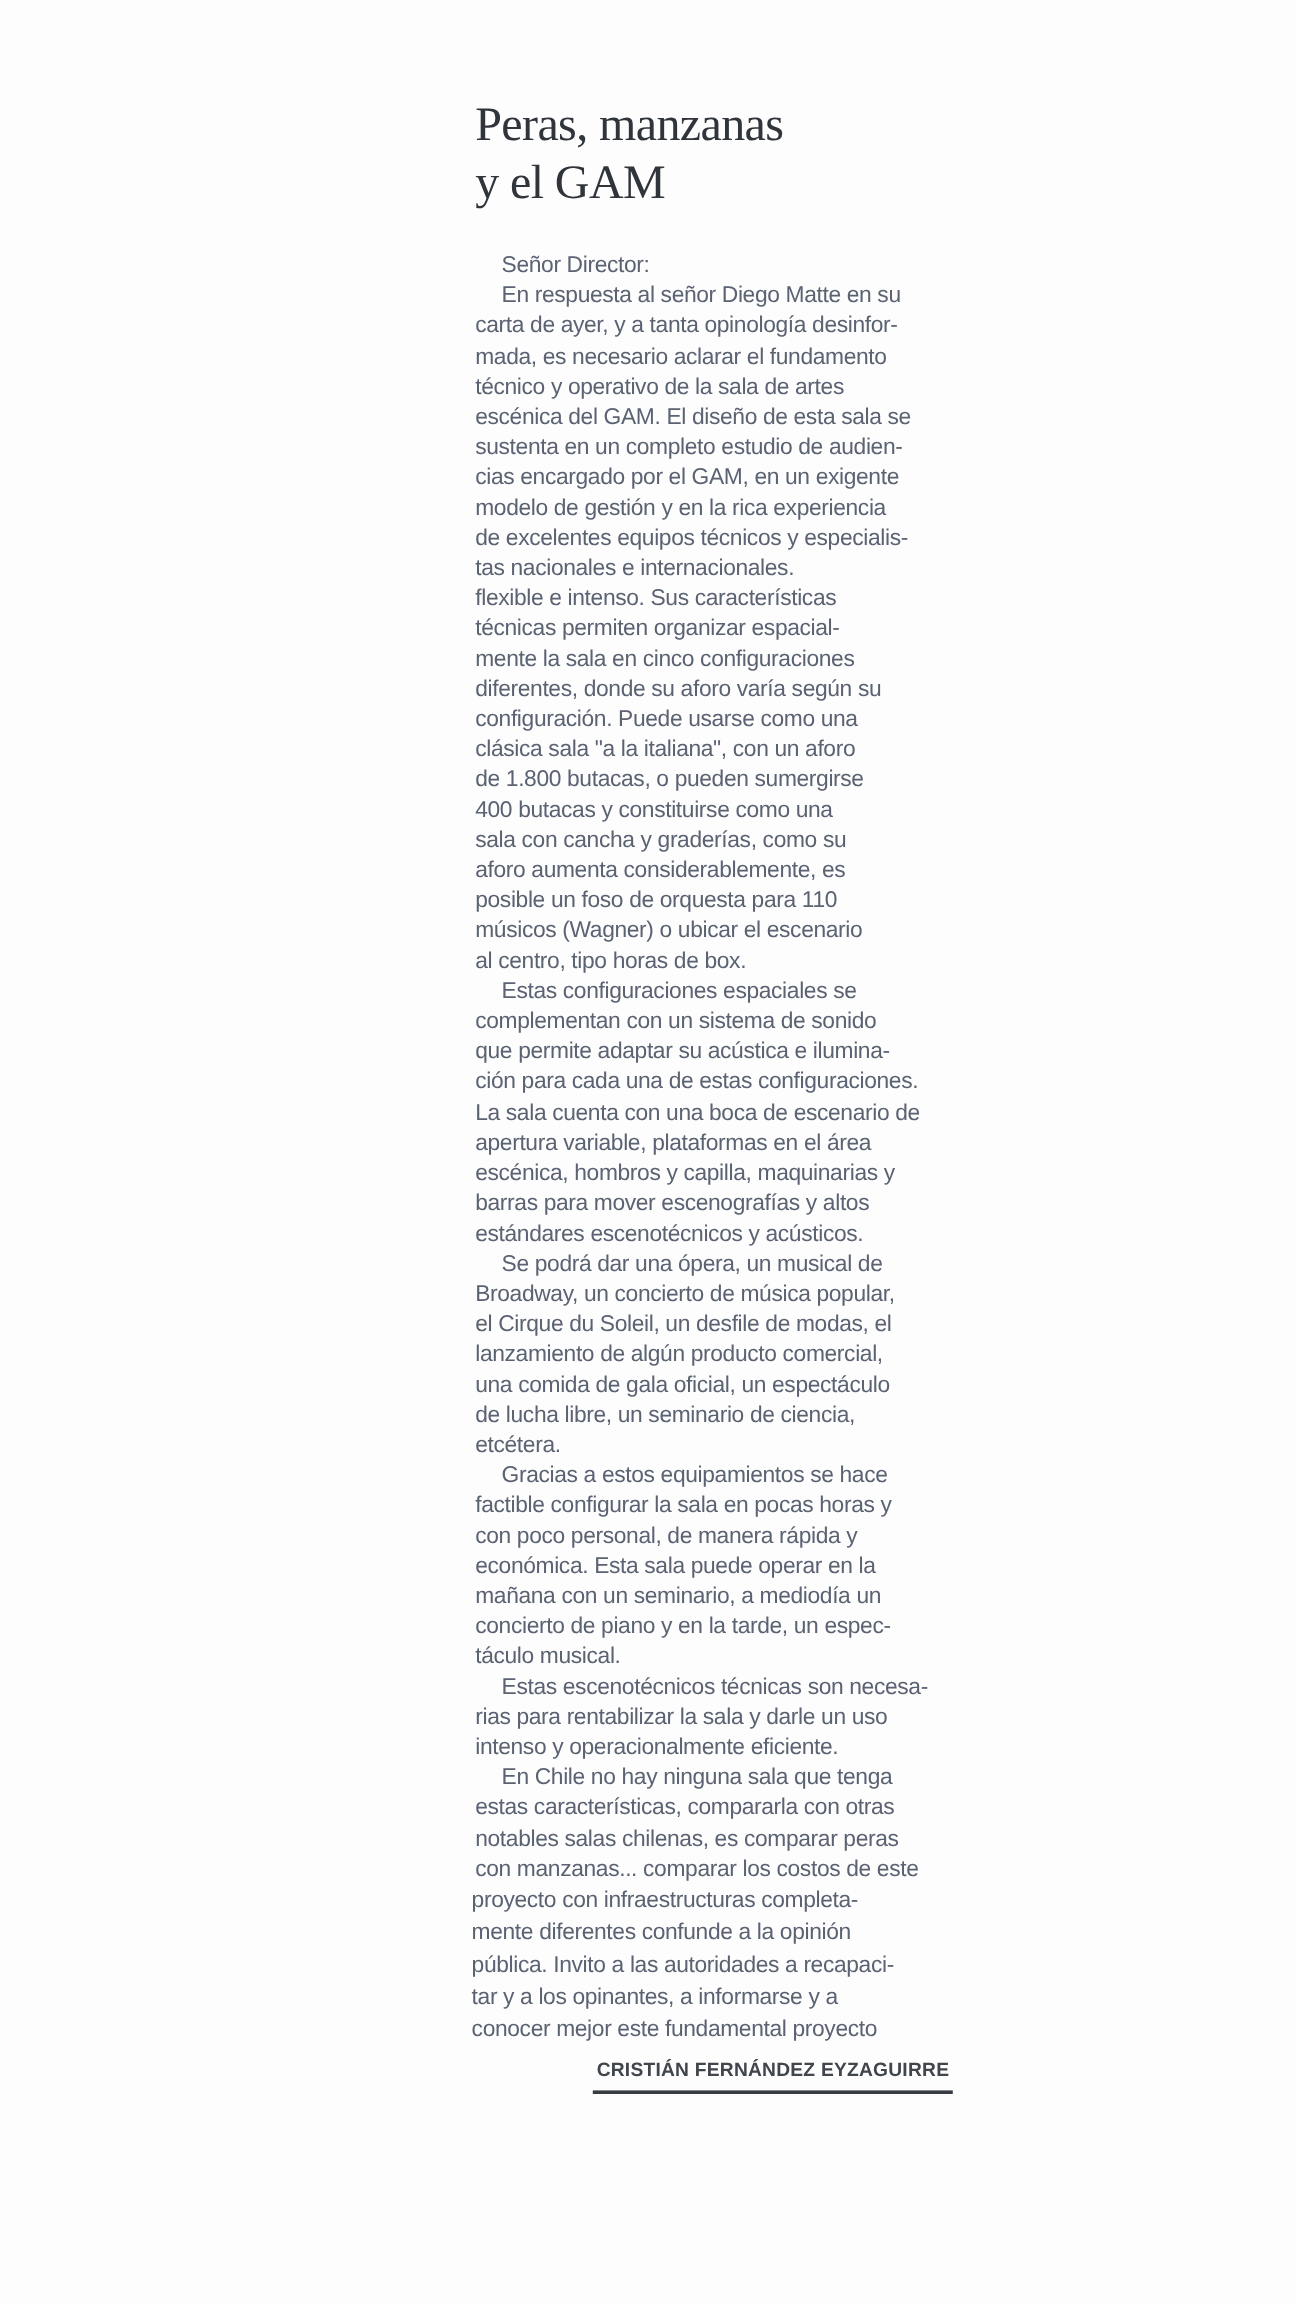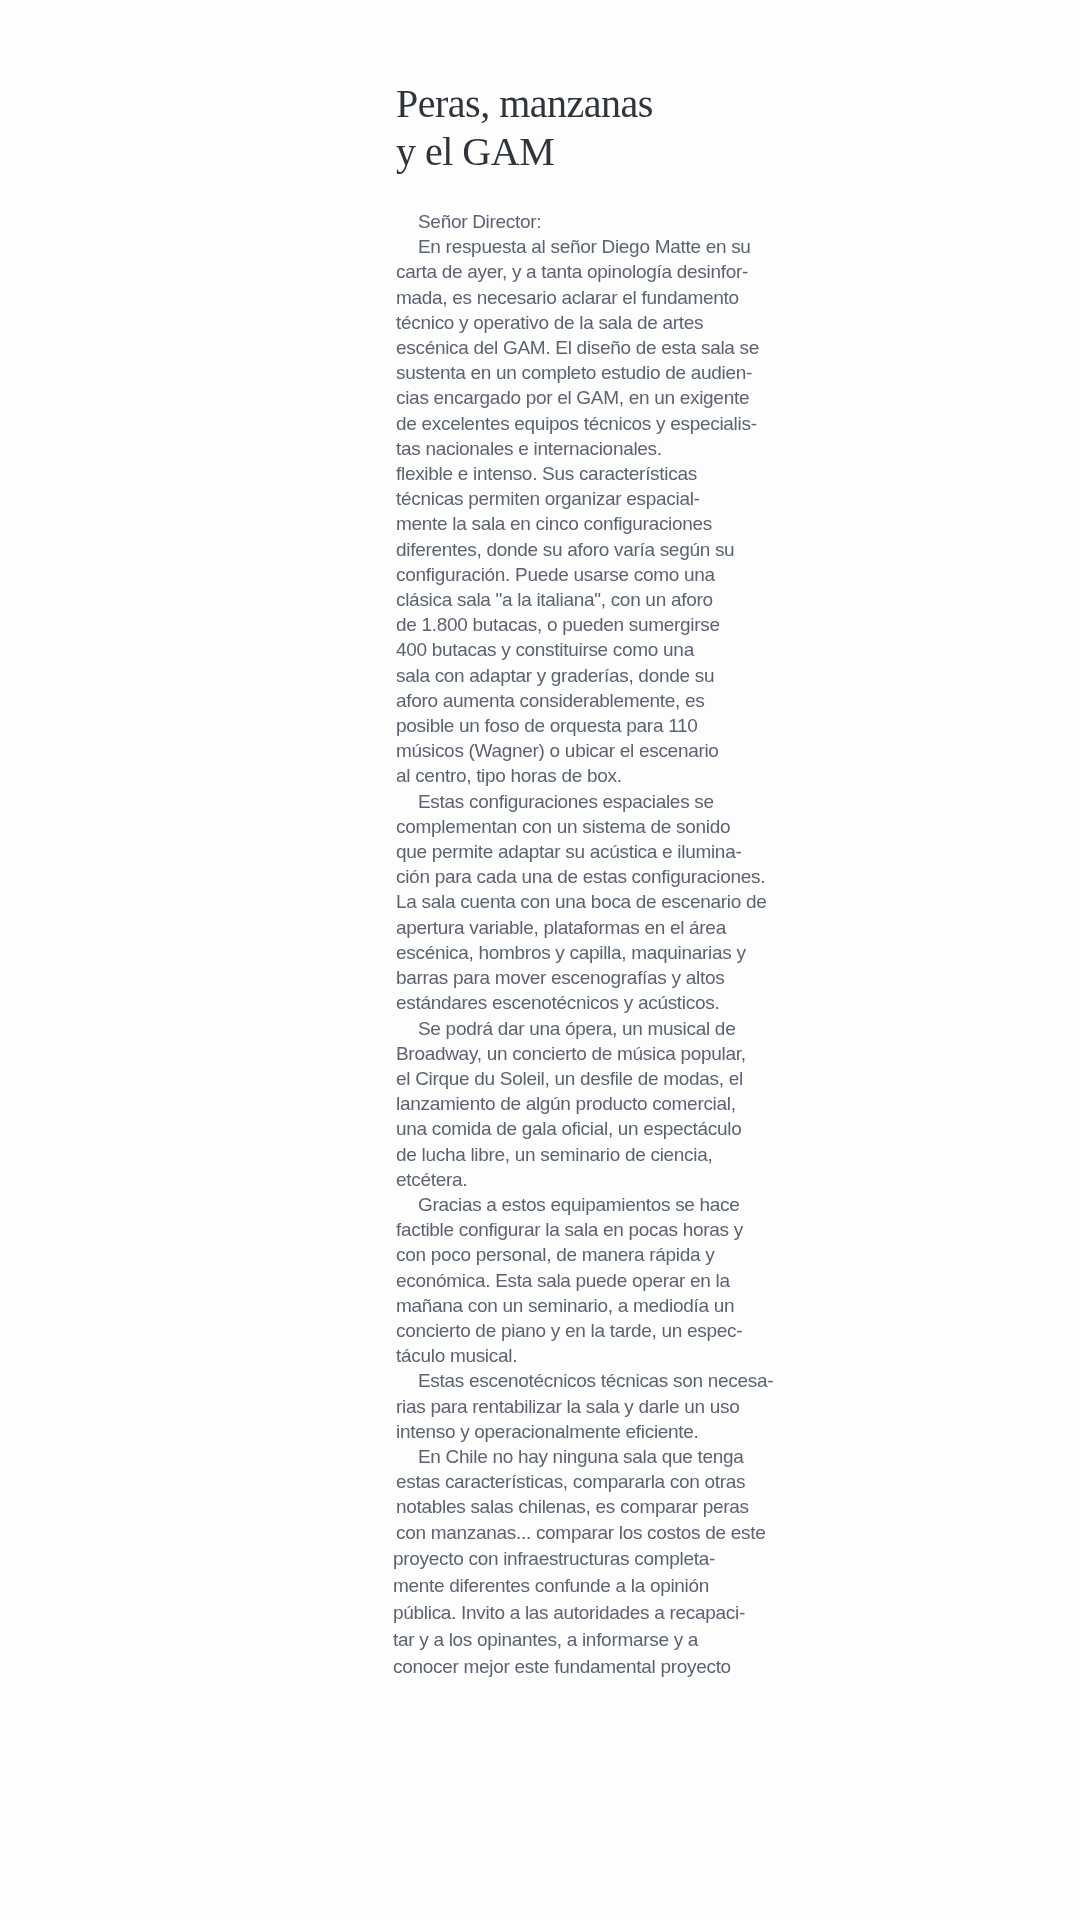--- a/index.html
+++ b/index.html
@@ -82,34 +82,35 @@
       </div>
 
       <div>
         <div class="ln ind">En respuesta al señor Diego Matte en su</div>
         <div class="ln">carta de ayer, y a tanta opinología desinfor-</div>
         <div class="ln">mada, es necesario aclarar el fundamento</div>
         <div class="ln">técnico y operativo de la sala de artes</div>
         <div class="ln">escénica del GAM. El diseño de esta sala se</div>
         <div class="ln">sustenta en un completo estudio de audien-</div>
         <div class="ln">cias encargado por el GAM, en un exigente</div>
+        <div class="ln">modelo de gestión y en la rica experiencia</div>
         <div class="ln">de excelentes equipos técnicos y especialis-</div>
         <div class="ln">tas nacionales e internacionales.</div>
       </div>
 
       <div>
         <div class="ln">flexible e intenso. Sus características</div>
         <div class="ln">técnicas permiten organizar espacial-</div>
         <div class="ln">mente la sala en cinco configuraciones</div>
         <div class="ln">diferentes, donde su aforo varía según su</div>
         <div class="ln">configuración. Puede usarse como una</div>
         <div class="ln">clásica sala "a la italiana", con un aforo</div>
         <div class="ln">de 1.800 butacas, o pueden sumergirse</div>
         <div class="ln">400 butacas y constituirse como una</div>
-        <div class="ln">sala con adaptar y graderías, donde su</div>
+        <div class="ln">sala con cancha y graderías, como su</div>
         <div class="ln">aforo aumenta considerablemente, es</div>
         <div class="ln">posible un foso de orquesta para 110</div>
         <div class="ln">músicos (Wagner) o ubicar el escenario</div>
         <div class="ln">al centro, tipo horas de box.</div>
       </div>
 
       <div>
         <div class="ln ind">Estas configuraciones espaciales se</div>
         <div class="ln">complementan con un sistema de sonido</div>
         <div class="ln">que permite adaptar su acústica e ilumina-</div>
@@ -152,16 +153,19 @@
         <div class="ln">estas características, compararla con otras</div>
         <div class="ln">notables salas chilenas, es comparar peras</div>
         <div class="ln">con manzanas... comparar los costos de este</div>
         <div class="ln lg">proyecto con infraestructuras completa-</div>
         <div class="ln lg">mente diferentes confunde a la opinión</div>
         <div class="ln lg">pública. Invito a las autoridades a recapaci-</div>
         <div class="ln lg">tar y a los opinantes, a informarse y a</div>
         <div class="ln lg">conocer mejor este fundamental proyecto</div>
       </div>
 
+      <div class="sig-row">
+        <span class="sig">CRISTIÁN FERNÁNDEZ EYZAGUIRRE</span>
+      </div>
 
     </div>
   </div>
 </div>
 
 </body></html>

